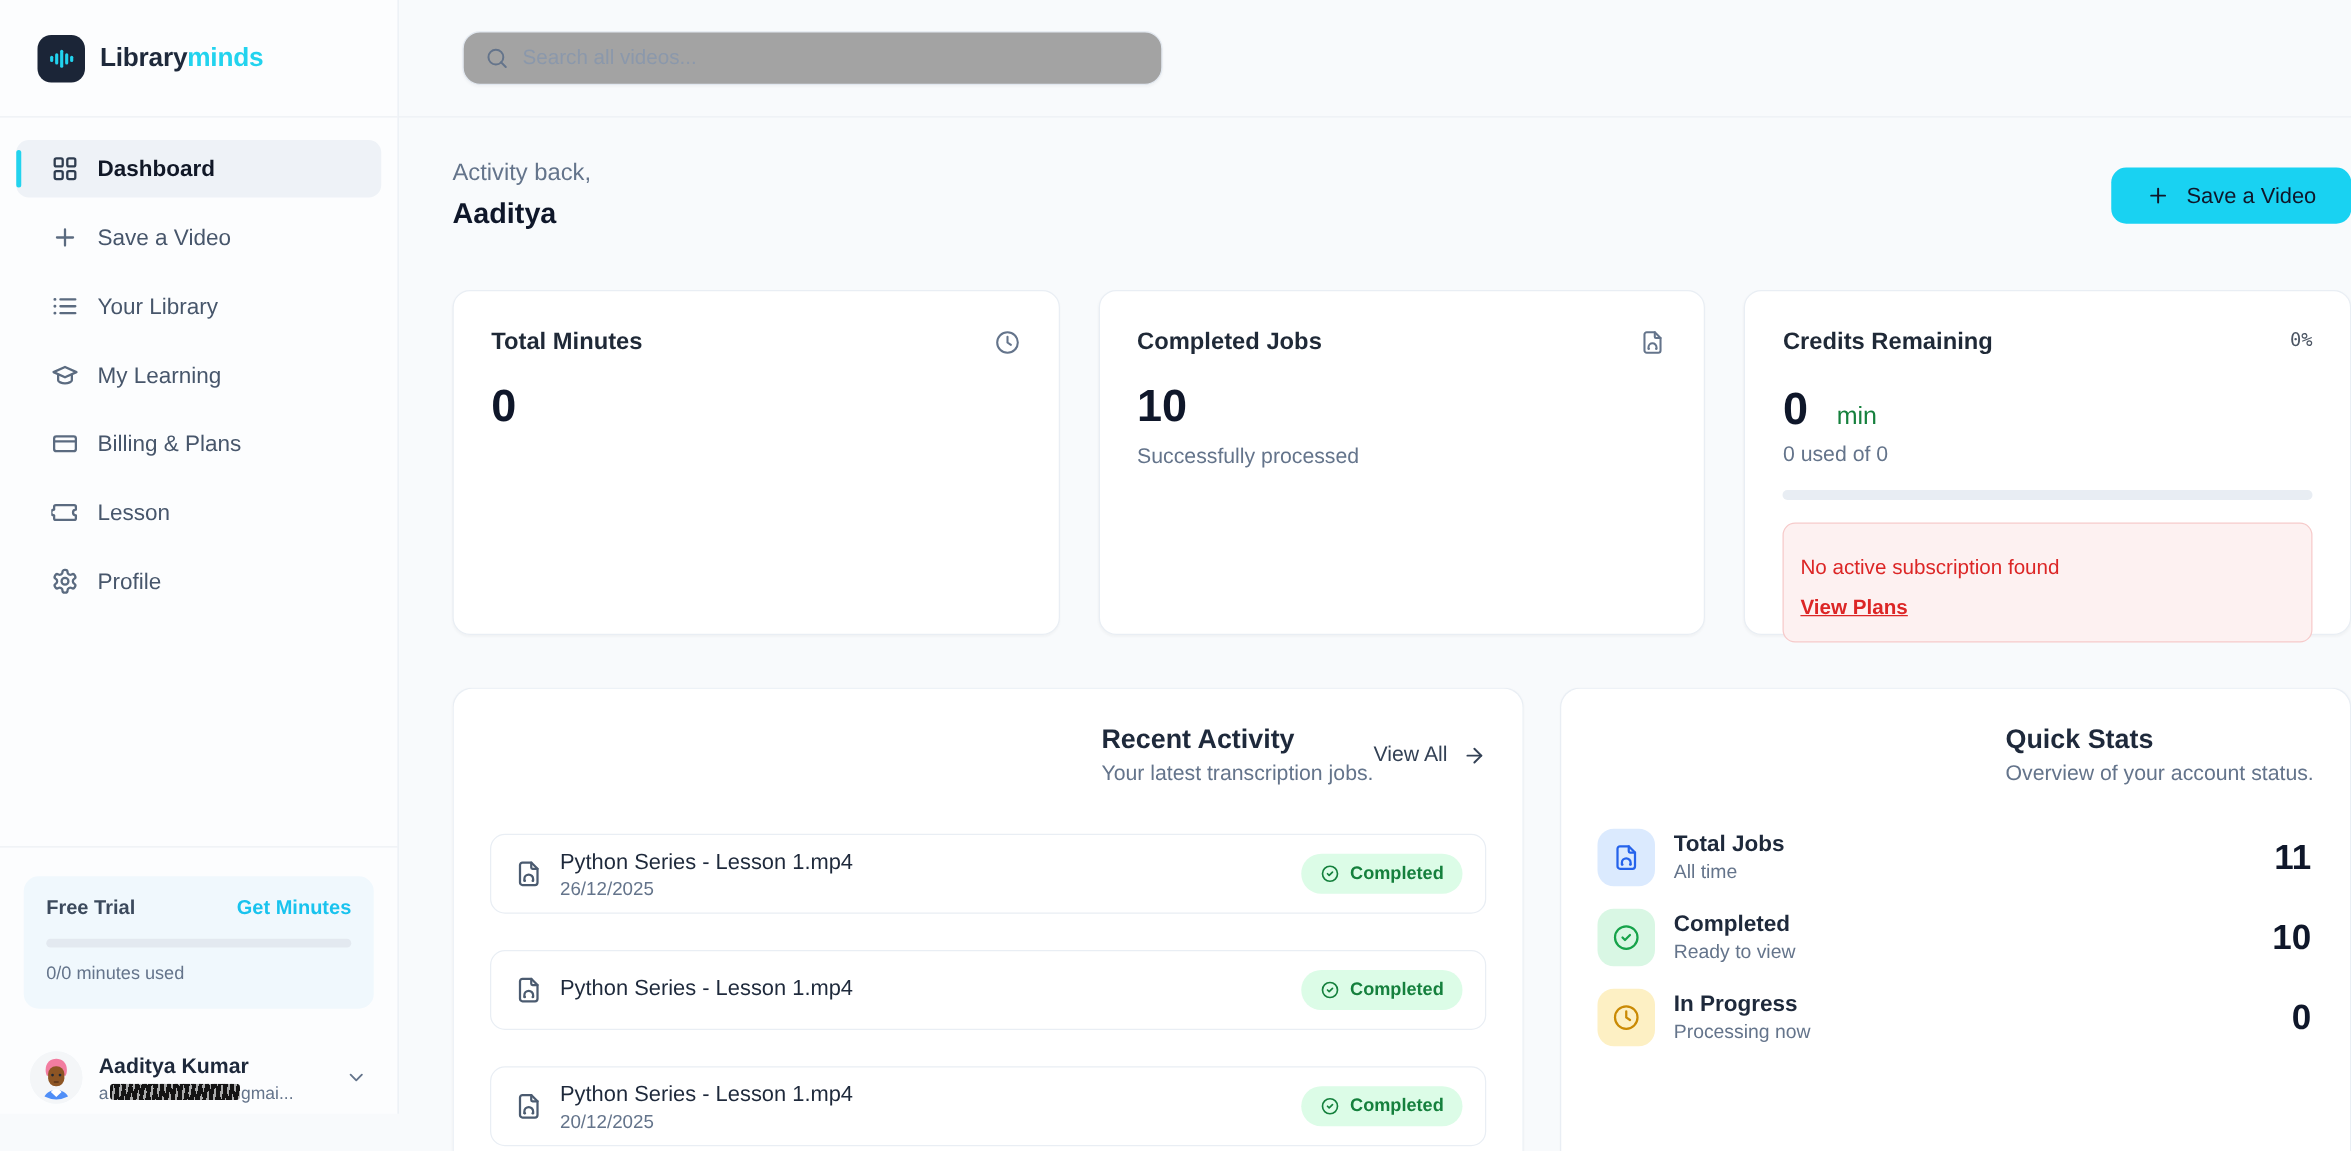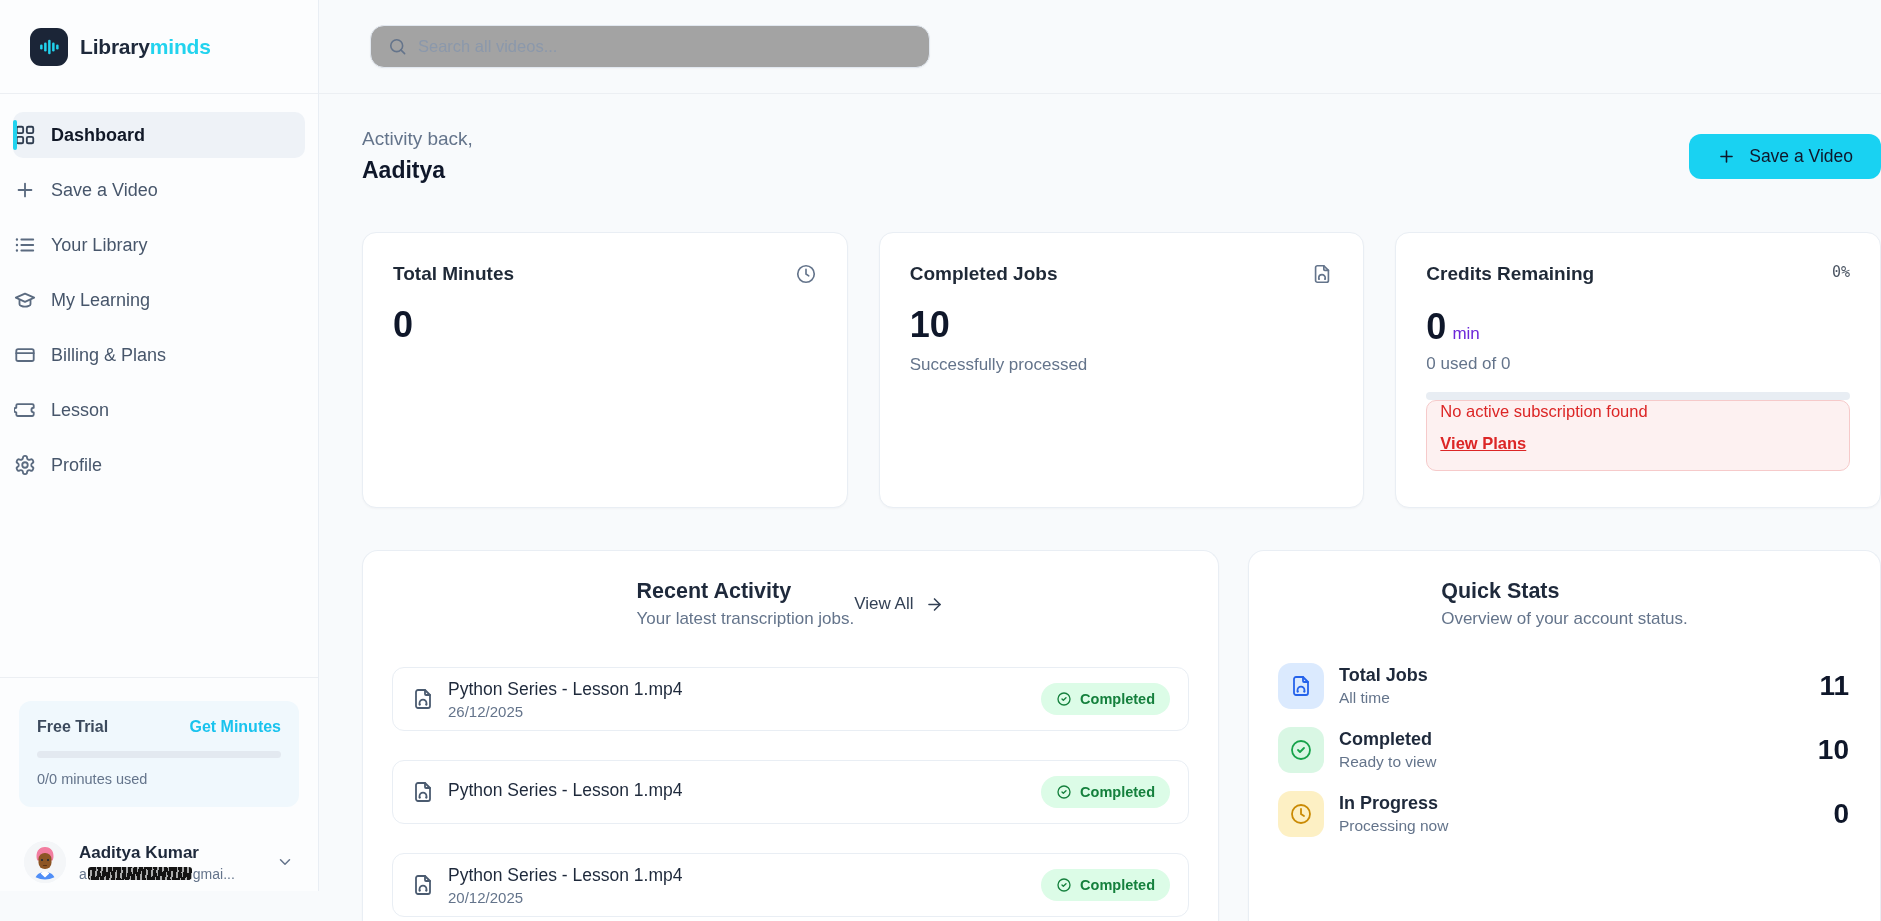--- a/index.html
+++ b/index.html
@@ -28,21 +28,21 @@
     display:flex; align-items:center; justify-content:center;
   }
   .logo-text { font-size:21px; font-weight:bold; letter-spacing:-0.2px; }
   .logo-text .brand-a { color:#1e293b; }
   .logo-text .brand-b { color:#22d3ee; font-weight:bold; }
 
   .nav { padding:18px 13px 0 13px; display:flex; flex-direction:column; gap:9px; }
   .nav-item {
     position:relative;
     display:flex; align-items:center; gap:15px;
-    height:46px; padding:0 1px; border-radius:10px;
+    height:46px; padding:0 28px; border-radius:10px;
     color:#47566b; font-size:18px; cursor:pointer;
   }
   .nav-item .nicon { color:#5b6b80; width:22px; height:22px; }
   .nav-item.active { background:#eef2f7; color:#111827; font-weight:bold; }
   .nav-item.active .nicon { color:#2f3d50; }
   .active-bar {
     position:absolute; left:0px; top:8px; width:4px; height:30px;
     background:#22d3ee; border-radius:4px;
   }
 
@@ -110,41 +110,41 @@
   .stat-card {
     flex:1; height:276px; background:#ffffff;
     border:1px solid #e9eef4; border-radius:14px;
     padding:30px 30px; box-shadow:0 1px 2px rgba(15,23,42,0.03);
   }
   .card-head { display:flex; justify-content:space-between; align-items:flex-start; margin-bottom:22px; }
   .card-title { font-size:19px; font-weight:bold; color:#1f2937; }
   .card-icon { color:#64748b; }
   .card-pct { font-family:"DejaVu Sans Mono", monospace; font-size:15px; color:#4b5563; }
   .card-value { font-size:36px; font-weight:bold; color:#0f172a; line-height:1; }
-  .card-value .unit { font-size:17px; font-weight:normal; color:#6d28d9; margin-left:6px; }
+  .card-value .unit { font-size:20px; font-weight:normal; color:#15803d; margin-left:23px; }
   .card-sub { font-size:17px; color:#64748b; margin-top:12px; }
   .credits-track { height:8px; background:#e8edf3; border-radius:99px; overflow:hidden; margin-top:18px; }
   .credits-fill { height:100%; background:#22d3ee; border-radius:99px; }
   .alert-box {
-    background:#fdf1f1; border:1px solid #f6caca;
-    border-radius:10px; padding:1px 13px 17px 13px;
+    margin-top:18px; background:#fdf1f1; border:1px solid #f6caca;
+    border-radius:10px; padding:26px 13px 17px 13px;
   }
   .alert-msg { color:#dc2626; font-size:16.5px; margin-bottom:13px; }
   .alert-link { color:#dc2626; font-size:16.5px; font-weight:bold; text-decoration:underline; cursor:pointer; display:inline-block; }
 
   .bottom-row { display:flex; gap:29px; margin-top:42px; }
   .panel {
     background:#ffffff; border:1px solid #e9eef4;
     border-radius:16px 16px 0 0; border-bottom:none;
     padding:28px 29px; height:460px;
     box-shadow:0 1px 2px rgba(15,23,42,0.03);
   }
   .panel-activity { width:857px; min-width:857px; }
   .panel-stats { flex:1; }
-  .panel-head { display:flex; justify-content:center; align-items:center; }
+  .panel-head { display:flex; justify-content:flex-end; align-items:center; }
   .panel-title { font-size:21.5px; font-weight:bold; color:#1e293b; margin-bottom:5px; }
   .panel-sub { font-size:17px; color:#64748b; }
   .view-all { display:flex; align-items:center; gap:12px; font-size:17px; color:#334155; cursor:pointer; }
 
   .jobs-list { margin-top:38px; display:flex; flex-direction:column; gap:29px; }
   .job-row {
     height:64px; border:1px solid #e9eef4; border-radius:12px;
     display:flex; align-items:center; padding:0 18px; gap:13px;
     background:#ffffff;
   }

